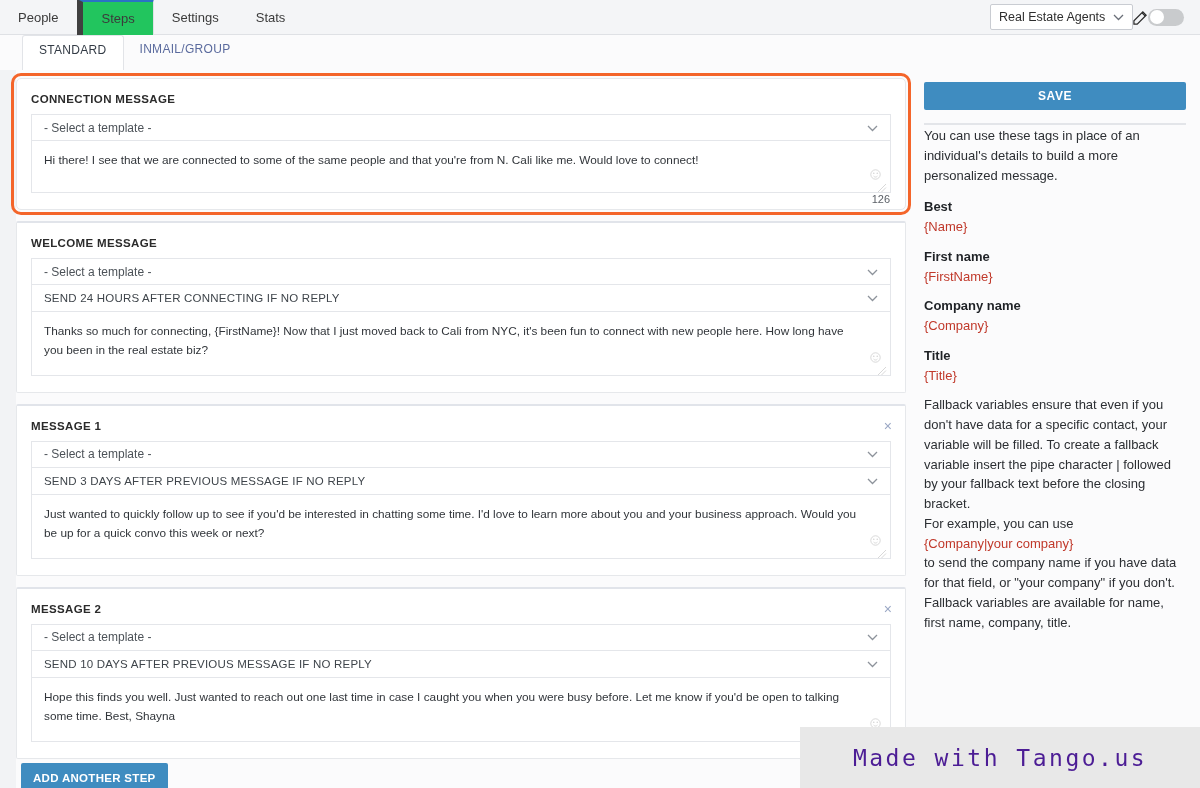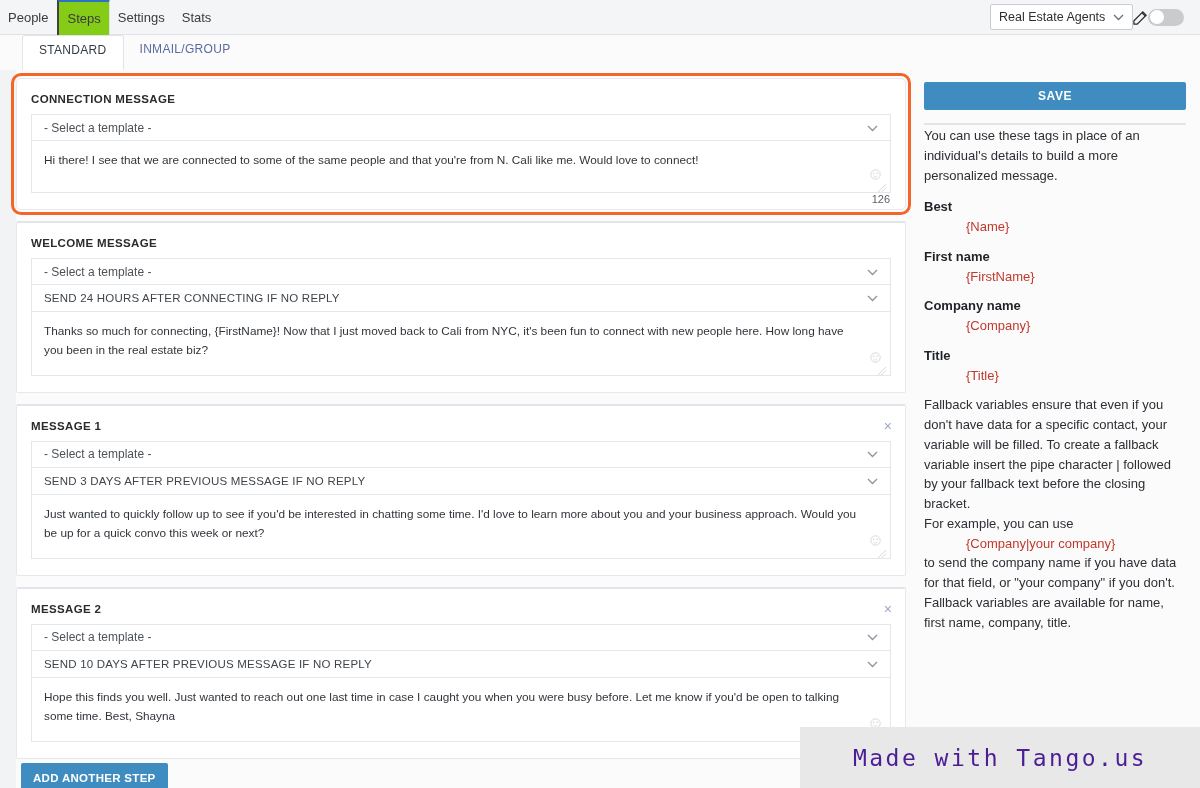--- a/index.html
+++ b/index.html
@@ -13,27 +13,27 @@
 
   
   .topbar {
     position: absolute; left: 0; top: 0; width: 1200px; height: 35px;
     background: #f4f5f7;
     border-bottom: 1px solid #dfe1e5;
     display: flex; align-items: stretch;
   }
   .top-tab {
     display: flex; align-items: center; justify-content: center;
-    padding: 0 8px; font-size: 13px; color: #3b3b3b;
+    padding: 0 18px; font-size: 13px; color: #3b3b3b;
     border-right: 1px solid transparent;
     cursor: pointer; position: relative;
   }
   .top-tab.active {
-    background: #84cc16;
-    border-left: 2px solid #404040;
+    background: #22c55e;
+    border-left: 6px solid #404040;
     border-right: 1px solid #dfe1e5;
     border-top: 3px solid #2a72c4;
     margin-top: -1px;
     height: 36px;
   }
   .topbar-right {
     margin-left: auto; display: flex; align-items: center; gap: 0;
     padding-right: 16px;
   }
   .audience-select {
@@ -148,21 +148,21 @@
     border: none; border-radius: 2px; cursor: pointer;
     display: flex; align-items: center; justify-content: center;
   }
   .panel {
     margin-top: 13px; border-top: 2px solid #e3e5e9;
     padding-top: 1px;
     font-size: 13px; line-height: 1.52; color: #2c2f33;
   }
   .panel p { margin-bottom: 12px; }
   .tag-label { font-weight: bold; font-size: 13px; color: #1f2226; }
-  .tag-val { color: #c0392b; font-size: 13px; margin-bottom: 10px; margin-left: 42px; }
+  .tag-val { color: #c0392b; font-size: 13px; margin-bottom: 10px; }
   .tag-val.inline { margin-bottom: 0; }
   .panel .para-tight { margin-bottom: 0; }
 
   
   .watermark {
     position: absolute; left: 800px; top: 727px;
     width: 400px; height: 61px;
     background: #e8e8e8;
     display: flex; align-items: center; justify-content: center;
     font-family: "DejaVu Sans Mono", monospace;

